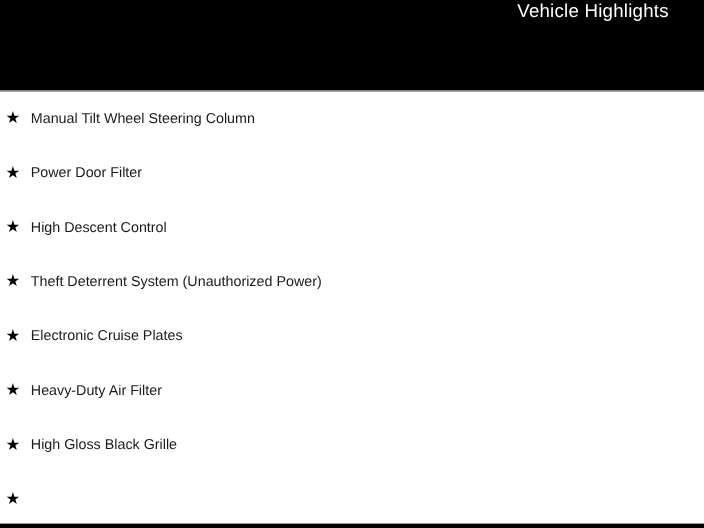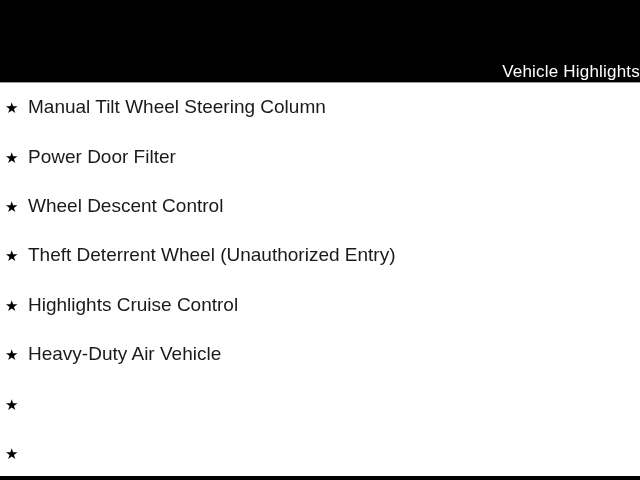--- a/index.html
+++ b/index.html
@@ -8,22 +8,23 @@
     height: 480px;
     position: relative;
     background: #ffffff;
     overflow: hidden;
     font-family: "Liberation Sans", "DejaVu Sans", sans-serif;
   }
   .header {
     height: 83px;
     background: #000000;
     display: flex;
-    align-items: flex-end;
+    align-items: flex-start;
     justify-content: flex-end;
+    padding-right: 32px;
     box-sizing: border-box;
     border-bottom: 1px solid #9a9a9a;
   }
   .header-title {
     color: #ffffff;
     font-size: 17px;
     letter-spacing: 0.2px;
   }
   .highlights-list {
     list-style: none;
@@ -40,21 +41,21 @@
   .star {
     font-size: 15px;
     line-height: 1;
     color: #000000;
     width: 14px;
     flex: 0 0 14px;
     margin-right: 9px;
     text-align: left;
   }
   .label {
-    font-size: 19px;
+    font-size: 13px;
     color: #1a1a1a;
     line-height: 1.2;
     white-space: nowrap;
   }
   .footer-bar {
     position: absolute;
     left: 0;
     bottom: 0;
     width: 100%;
     height: 4px;
@@ -77,40 +78,41 @@
         <span class="label">Manual Tilt Wheel Steering Column</span>
       </li>
 
       <li>
         <span class="star">★</span>
         <span class="label">Power Door Filter</span>
       </li>
 
       <li>
         <span class="star">★</span>
-        <span class="label">Wheel Descent Control</span>
+        <span class="label">High Descent Control</span>
       </li>
 
       <li>
         <span class="star">★</span>
-        <span class="label">Theft Deterrent Wheel (Unauthorized Entry)</span>
+        <span class="label">Theft Deterrent System (Unauthorized Power)</span>
       </li>
 
       <li>
         <span class="star">★</span>
-        <span class="label">Highlights Cruise Control</span>
+        <span class="label">Electronic Cruise Plates</span>
       </li>
 
       <li>
         <span class="star">★</span>
-        <span class="label">Heavy-Duty Air Vehicle</span>
+        <span class="label">Heavy-Duty Air Filter</span>
       </li>
 
       <li>
         <span class="star">★</span>
+        <span class="label">High Gloss Black Grille</span>
       </li>
 
       <li>
         <span class="star">★</span>
       </li>
     </ul>
 
   <div class="footer-bar"></div>
 
 </div>

